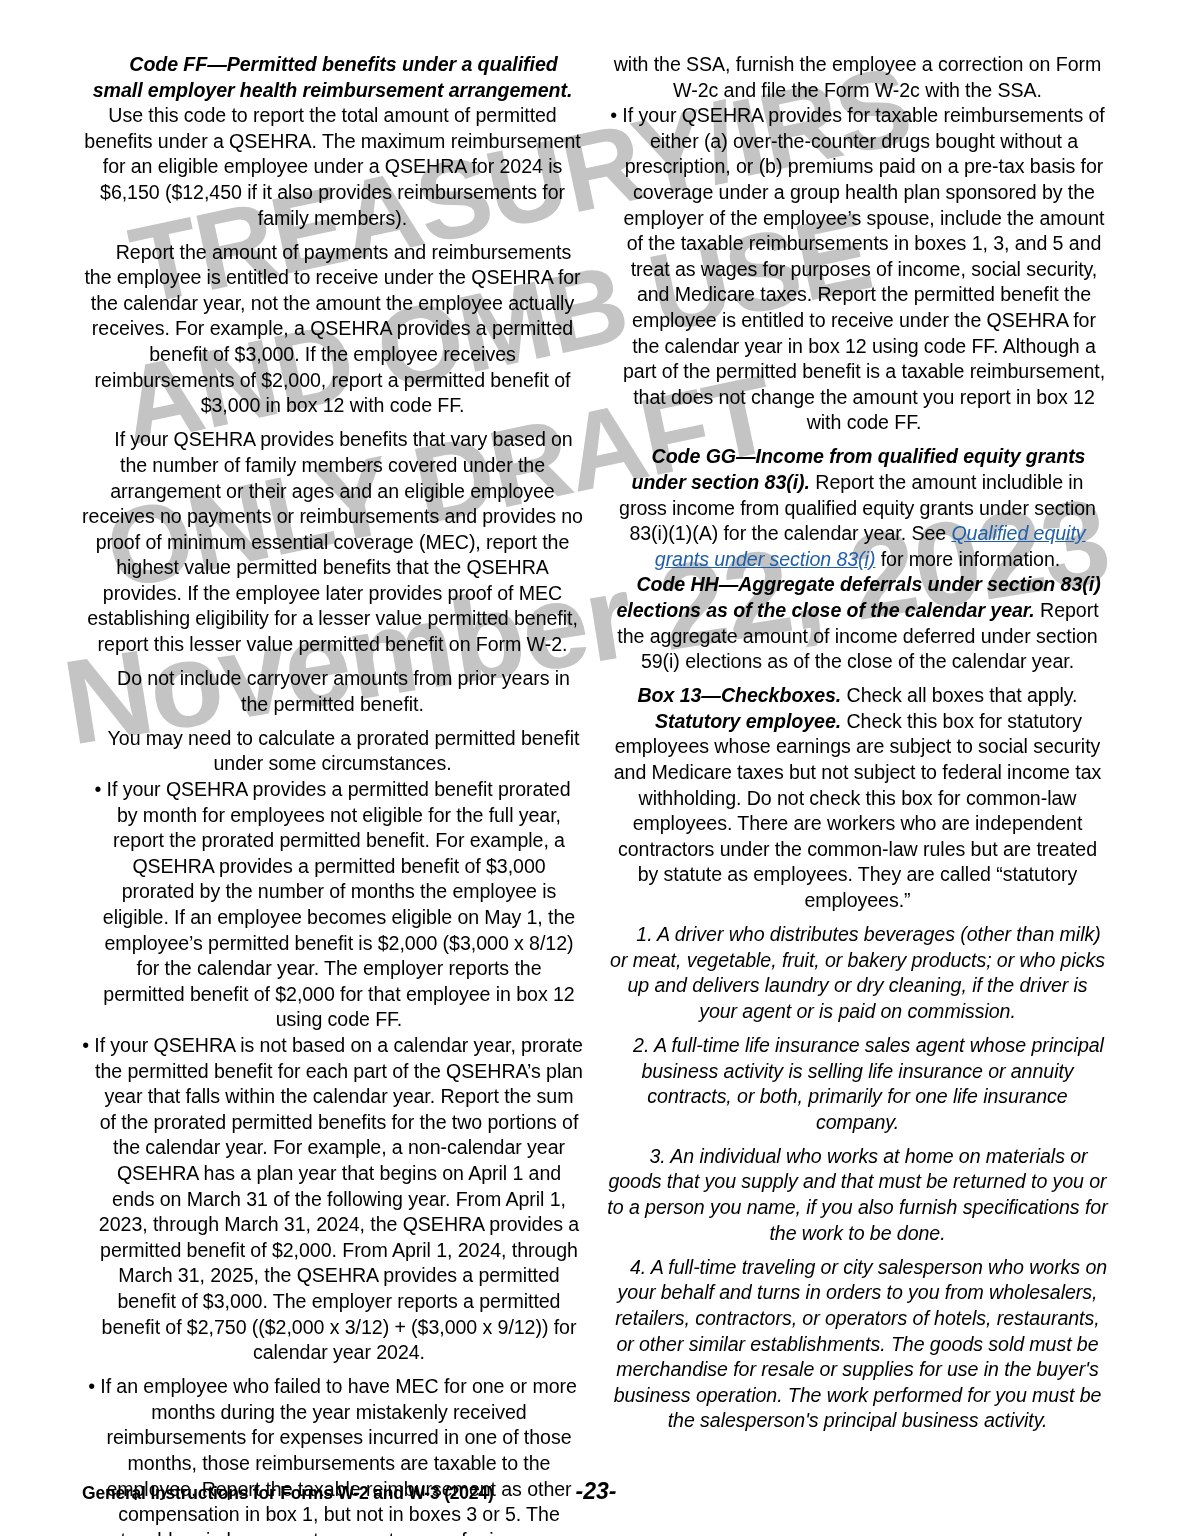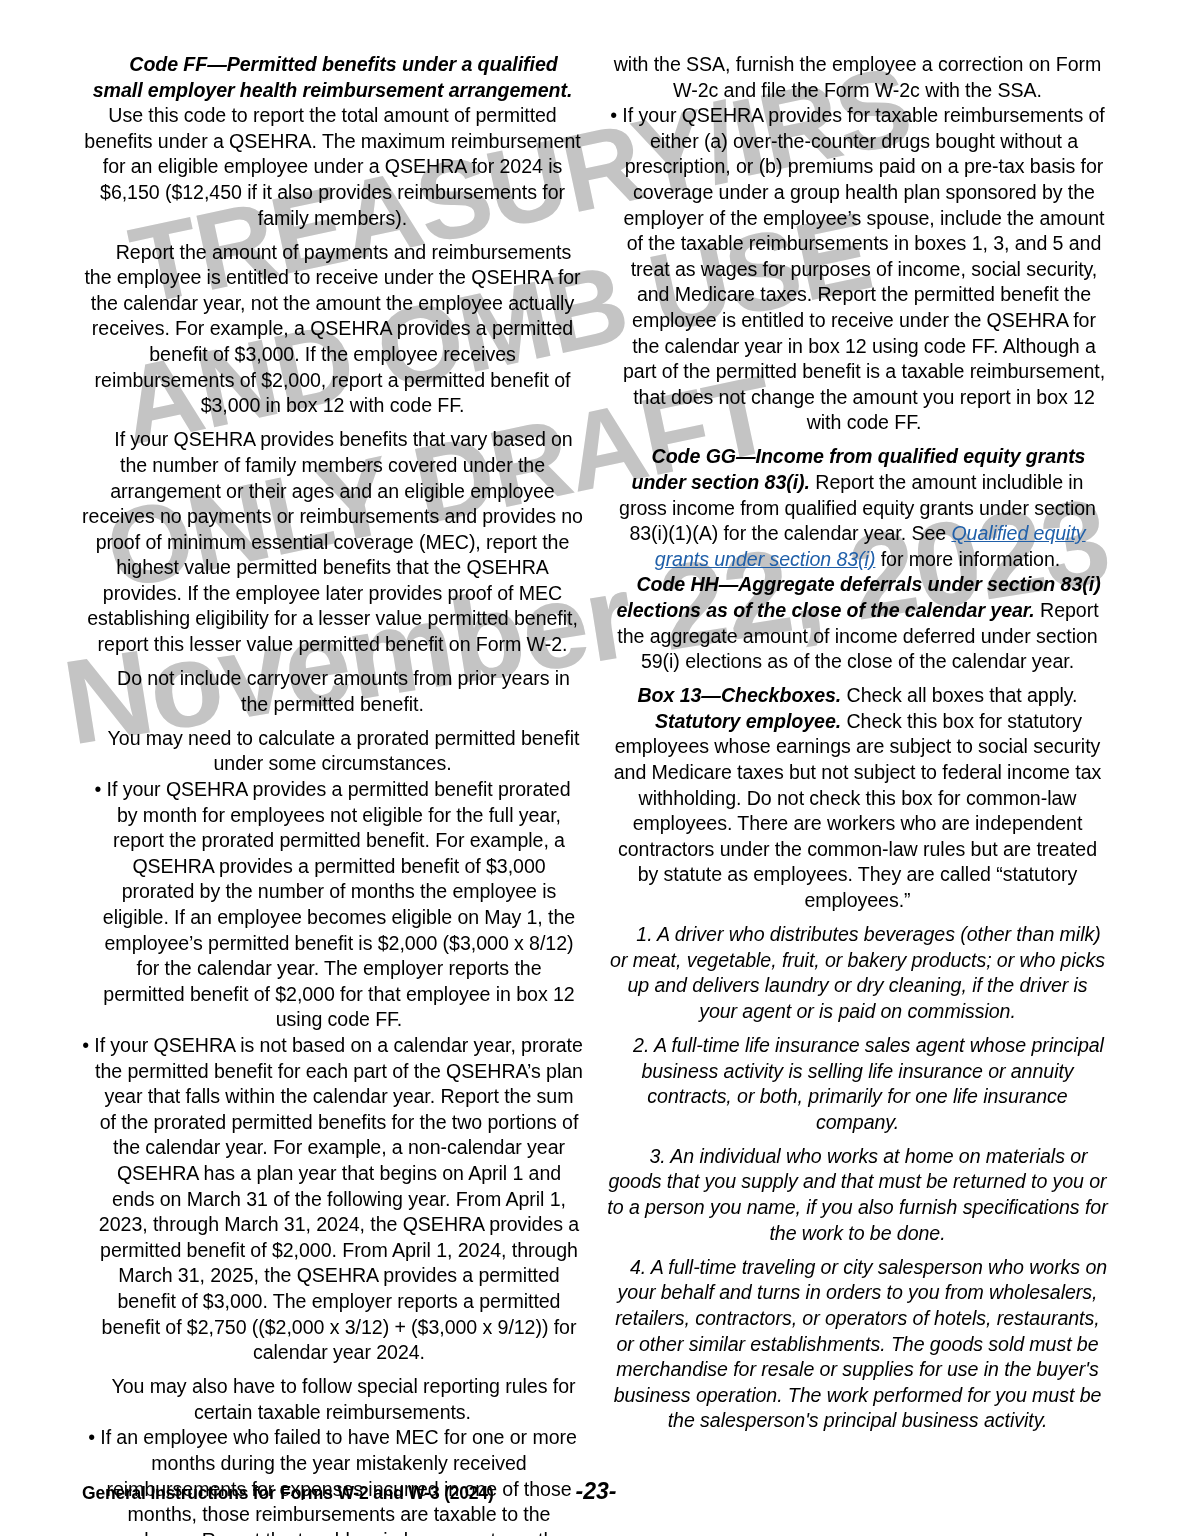--- a/index.html
+++ b/index.html
@@ -156,21 +156,20 @@
       <p class="indent">Do not include carryover amounts from prior years in the permitted benefit.</p>
       <div class="gap"></div>
 
       <p class="indent">You may need to calculate a prorated permitted benefit under some circumstances.</p>
 
       <p class="bullet">• If your QSEHRA provides a permitted benefit prorated by month for employees not eligible for the full year, report the prorated permitted benefit. For example, a QSEHRA provides a permitted benefit of $3,000 prorated by the number of months the employee is eligible. If an employee becomes eligible on May 1, the employee’s permitted benefit is $2,000 ($3,000 x 8/12) for the calendar year. The employer reports the permitted benefit of $2,000 for that employee in box 12 using code FF.</p>
 
       <p class="bullet">• If your QSEHRA is not based on a calendar year, prorate the permitted benefit for each part of the QSEHRA’s plan year that falls within the calendar year. Report the sum of the prorated permitted benefits for the two portions of the calendar year. For example, a non-calendar year QSEHRA has a plan year that begins on April 1 and ends on March 31 of the following year. From April 1, 2023, through March 31, 2024, the QSEHRA provides a permitted benefit of $2,000. From April 1, 2024, through March 31, 2025, the QSEHRA provides a permitted benefit of $3,000. The employer reports a permitted benefit of $2,750 (($2,000 x 3/12) + ($3,000 x 9/12)) for calendar year 2024.</p>
       <div class="gap"></div>
 
-      <p class="indent">You may also have to follow special reporting rules for certain taxable reimbursements.</p>
 
       <p class="bullet">• If an employee who failed to have MEC for one or more months during the year mistakenly received reimbursements for expenses incurred in one of those months, those reimbursements are taxable to the employee. Report the taxable reimbursement as other compensation in box 1, but not in boxes 3 or 5. The taxable reimbursements are not wages for income, social security, or Medicare tax, so do not withhold these taxes. Report the permitted benefit that you would have reported for the employee as though there was no failure to have MEC. If you discover the lapse in MEC after filing</p>
 
     </div>
 
     <div class="col">
 
       <p>with the SSA, furnish the employee a correction on Form W-2c and file the Form W-2c with the SSA.</p>
 
       <p class="bullet">• If your QSEHRA provides for taxable reimbursements of either (a) over-the-counter drugs bought without a prescription, or (b) premiums paid on a pre-tax basis for coverage under a group health plan sponsored by the employer of the employee’s spouse, include the amount of the taxable reimbursements in boxes 1, 3, and 5 and treat as wages for purposes of income, social security, and Medicare taxes. Report the permitted benefit the employee is entitled to receive under the QSEHRA for the calendar year in box 12 using code FF. Although a part of the permitted benefit is a taxable reimbursement, that does not change the amount you report in box 12 with code FF.</p>

